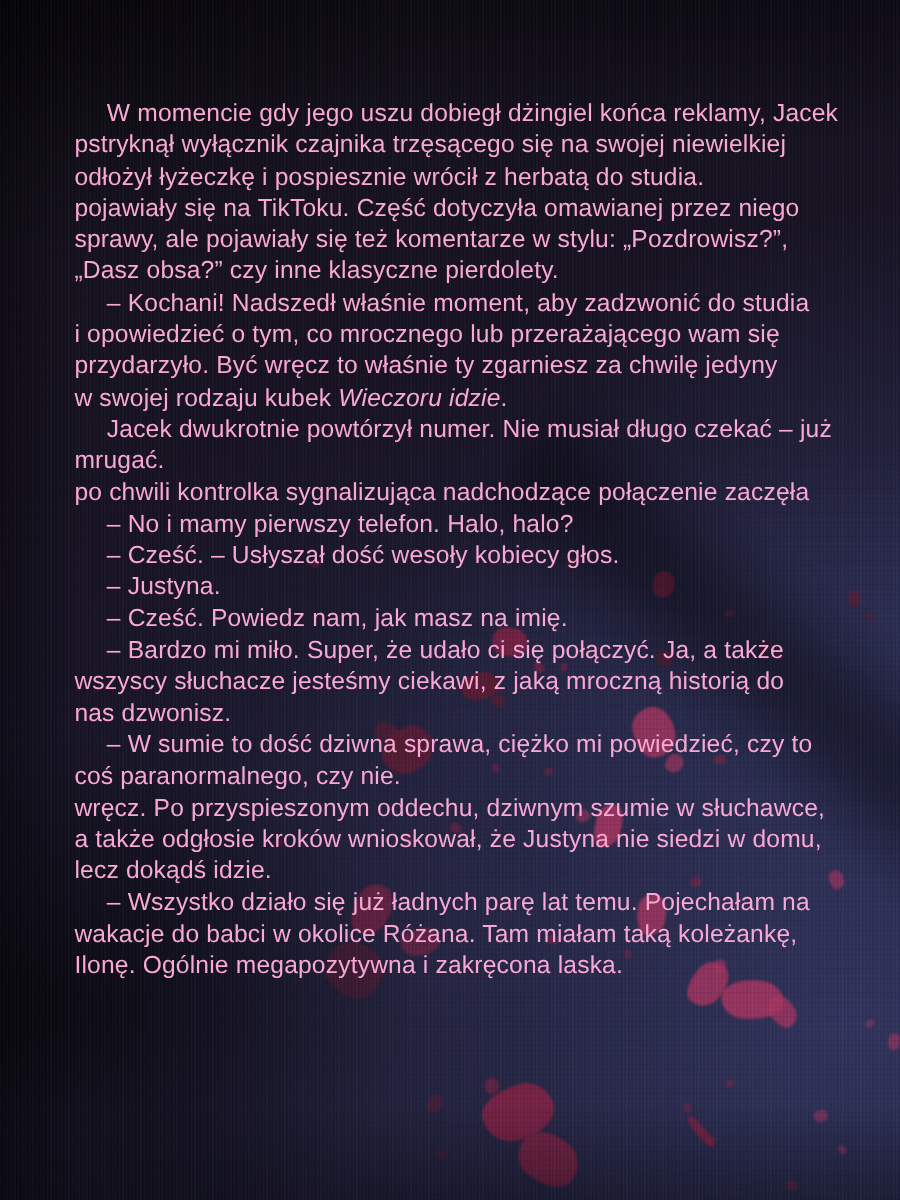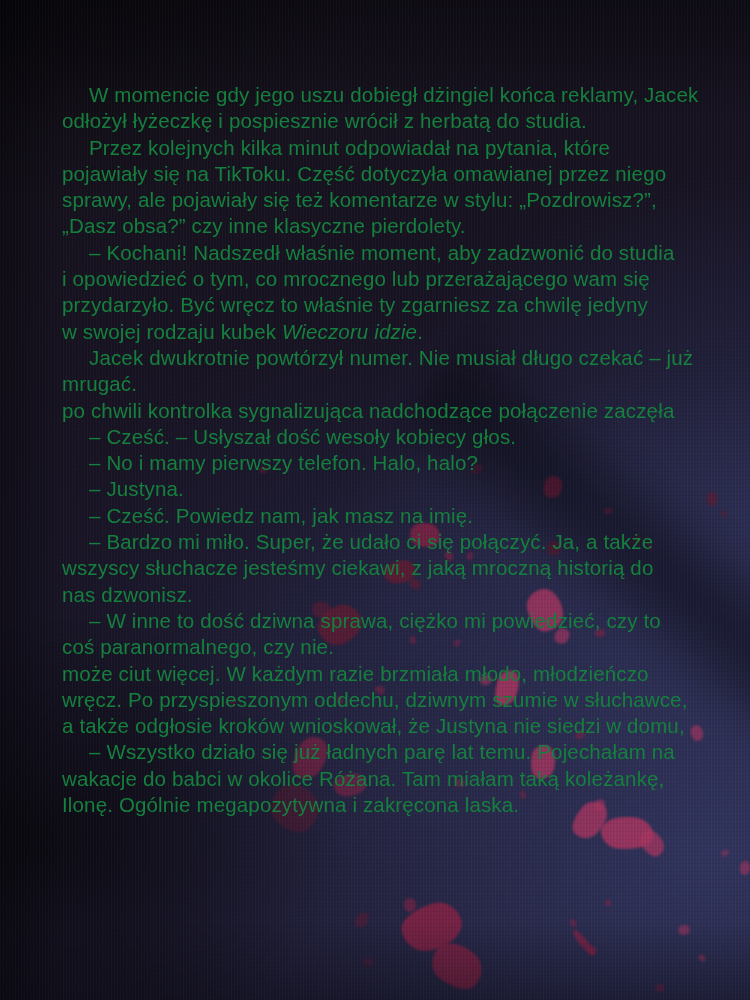--- a/index.html
+++ b/index.html
@@ -101,67 +101,67 @@
       <div class="splat" style="left: 738px; top: 863px; width: 14px; height: 10px; background: rgb(167, 53, 96); opacity: 0.6; border-radius: 55% 45% 60% 40% / 50% 58% 42% 60%; transform: rotate(98deg);"></div>
       <div class="splat" style="left: 721px; top: 850px; width: 8px; height: 6px; background: rgb(167, 53, 96); opacity: 0.45; border-radius: 55% 45% 60% 40% / 50% 58% 42% 60%; transform: rotate(151deg);"></div>
       <div class="splat" style="left: 655px; top: 984px; width: 10px; height: 8px; background: rgb(138, 34, 69); opacity: 0.45; border-radius: 55% 45% 60% 40% / 50% 58% 42% 60%; transform: rotate(24deg);"></div>
       <div class="splat" style="left: 519px; top: 792px; width: 8px; height: 6px; background: rgb(138, 34, 69); opacity: 0.45; border-radius: 55% 45% 60% 40% / 50% 58% 42% 60%; transform: rotate(77deg);"></div>
       <div class="splat" style="left: 354px; top: 914px; width: 16px; height: 12px; background: rgb(95, 27, 50); opacity: 0.5; border-radius: 55% 45% 60% 40% / 50% 58% 42% 60%; transform: rotate(130deg);"></div>
       <div class="splat" style="left: 363px; top: 958px; width: 10px; height: 8px; background: rgb(95, 27, 50); opacity: 0.4; border-radius: 55% 45% 60% 40% / 50% 58% 42% 60%; transform: rotate(3deg);"></div>
     </div>
   <div class="crease"></div>
   <div class="folds"></div>
   <div class="texture"></div>
-  <div class="text-layer" style="color: #15803d;">
+  <div class="text-layer" style="color: #f9a8d4;">
       <p class="para">
         <span class="line first"><span>W momencie gdy jego uszu dobiegł dżingiel końca reklamy, Jacek</span></span>
+        <span class="line"><span>pstryknął wyłącznik czajnika trzęsącego się na swojej niewielkiej</span></span>
         <span class="line"><span>odłożył łyżeczkę i pospiesznie wrócił z herbatą do studia.</span></span>
       </p>
       <p class="para">
-        <span class="line first"><span>Przez kolejnych kilka minut odpowiadał na pytania, które</span></span>
         <span class="line"><span>pojawiały się na TikToku. Część dotyczyła omawianej przez niego</span></span>
         <span class="line"><span>sprawy, ale pojawiały się też komentarze w stylu: „Pozdrowisz?”,</span></span>
         <span class="line"><span>„Dasz obsa?” czy inne klasyczne pierdolety.</span></span>
       </p>
       <p class="para">
         <span class="line first"><span>– Kochani! Nadszedł właśnie moment, aby zadzwonić do studia</span></span>
         <span class="line"><span>i opowiedzieć o tym, co mrocznego lub przerażającego wam się</span></span>
         <span class="line"><span>przydarzyło. Być wręcz to właśnie ty zgarniesz za chwilę jedyny</span></span>
         <span class="line"><span>w swojej rodzaju kubek </span><span class="em">Wieczoru idzie</span><span>.</span></span>
       </p>
       <p class="para">
         <span class="line first"><span>Jacek dwukrotnie powtórzył numer. Nie musiał długo czekać – już</span></span>
         <span class="line"><span>mrugać.</span></span>
         <span class="line"><span>po chwili kontrolka sygnalizująca nadchodzące połączenie zaczęła</span></span>
       </p>
       <p class="para">
-        <span class="line first"><span>– Cześć. – Usłyszał dość wesoły kobiecy głos.</span></span>
+        <span class="line first"><span>– No i mamy pierwszy telefon. Halo, halo?</span></span>
       </p>
       <p class="para">
-        <span class="line first"><span>– No i mamy pierwszy telefon. Halo, halo?</span></span>
+        <span class="line first"><span>– Cześć. – Usłyszał dość wesoły kobiecy głos.</span></span>
       </p>
       <p class="para">
         <span class="line first"><span>– Justyna.</span></span>
       </p>
       <p class="para">
         <span class="line first"><span>– Cześć. Powiedz nam, jak masz na imię.</span></span>
       </p>
       <p class="para">
         <span class="line first"><span>– Bardzo mi miło. Super, że udało ci się połączyć. Ja, a także</span></span>
         <span class="line"><span>wszyscy słuchacze jesteśmy ciekawi, z jaką mroczną historią do</span></span>
         <span class="line"><span>nas dzwonisz.</span></span>
       </p>
       <p class="para">
-        <span class="line first"><span>– W inne to dość dziwna sprawa, ciężko mi powiedzieć, czy to</span></span>
+        <span class="line first"><span>– W sumie to dość dziwna sprawa, ciężko mi powiedzieć, czy to</span></span>
         <span class="line"><span>coś paranormalnego, czy nie.</span></span>
       </p>
       <p class="para">
-        <span class="line"><span>może ciut więcej. W każdym razie brzmiała młodo, młodzieńczo</span></span>
         <span class="line"><span>wręcz. Po przyspieszonym oddechu, dziwnym szumie w słuchawce,</span></span>
         <span class="line"><span>a także odgłosie kroków wnioskował, że Justyna nie siedzi w domu,</span></span>
+        <span class="line"><span>lecz dokądś idzie.</span></span>
       </p>
       <p class="para">
         <span class="line first"><span>– Wszystko działo się już ładnych parę lat temu. Pojechałam na</span></span>
         <span class="line"><span>wakacje do babci w okolice Różana. Tam miałam taką koleżankę,</span></span>
         <span class="line"><span>Ilonę. Ogólnie megapozytywna i zakręcona laska.</span></span>
       </p>
     </div>
 </div>
 
 </body></html>

